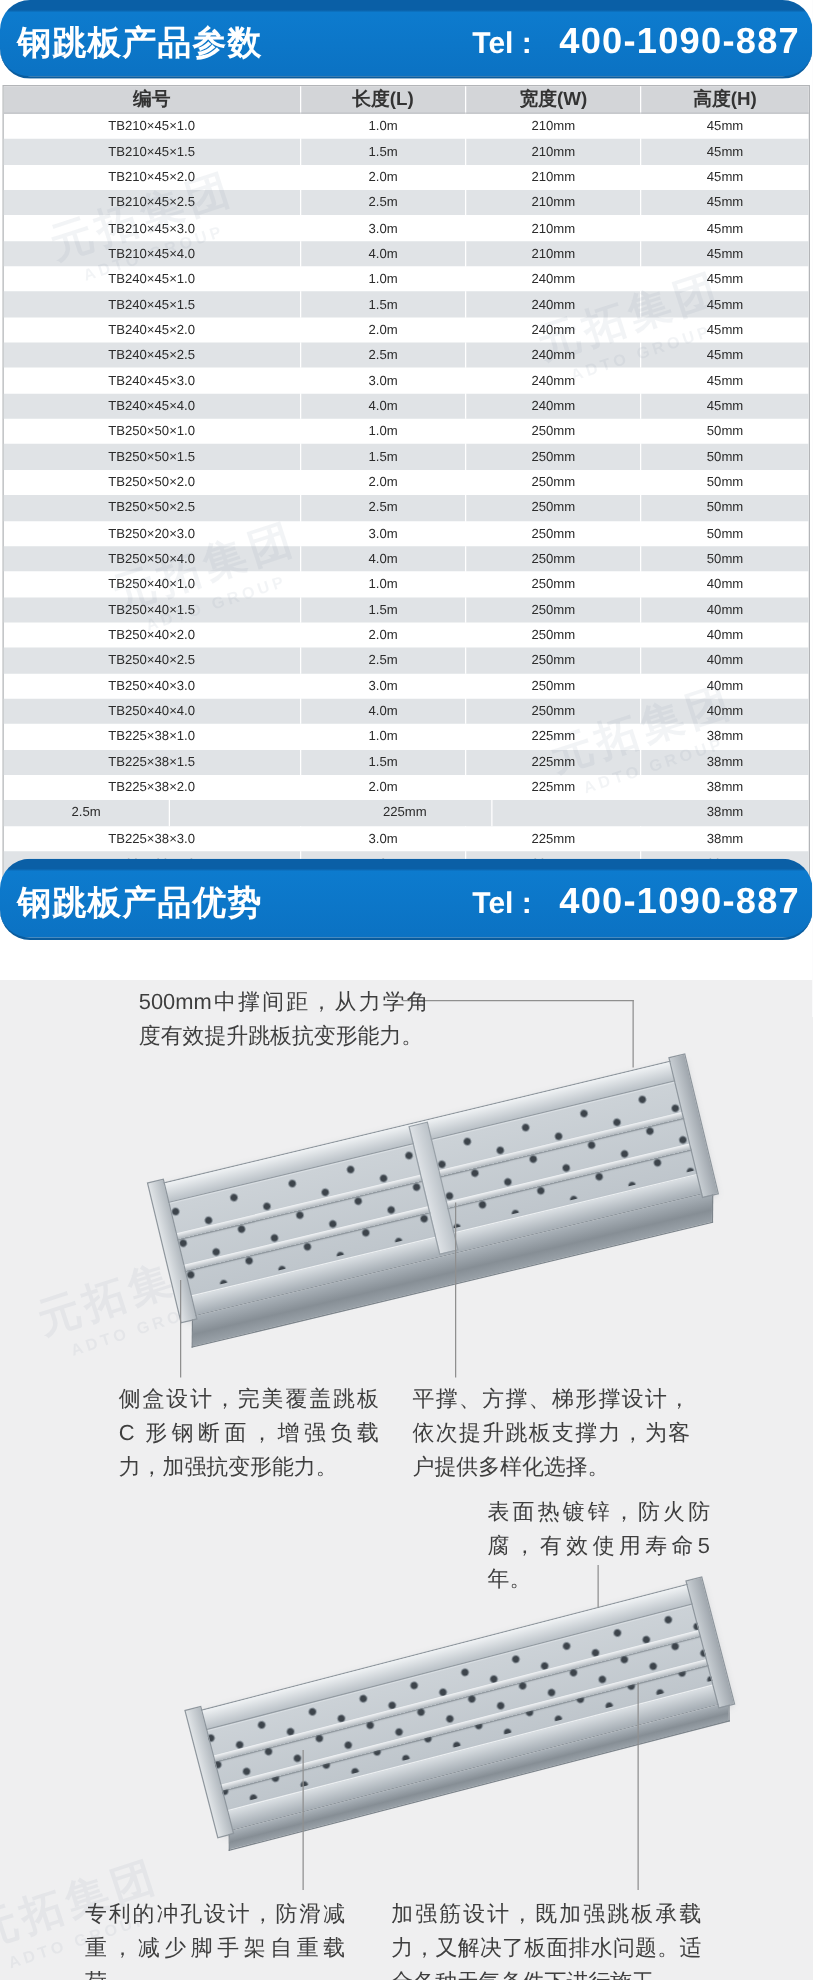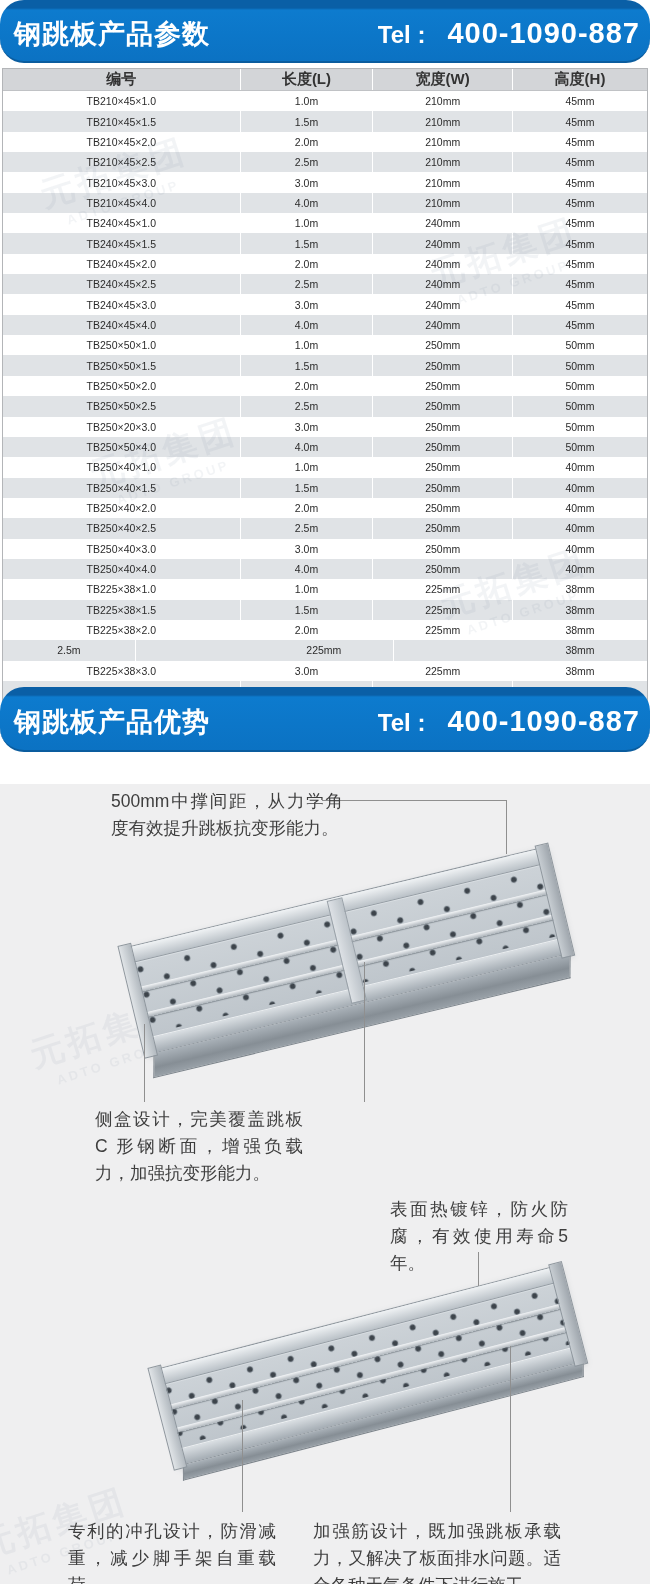--- a/index.html
+++ b/index.html
@@ -344,20 +344,21 @@
       </div>
       <div class="rail bottom"></div>
       <div class="midbar"></div>
       <div class="endcap left"></div>
       <div class="endcap right"></div>
     </div>
     <div class="p-side"></div>
   </div>
 
   <div class="ann" style="left:95px;top:1106px;width:208px;">侧盒设计，完美覆盖跳板 C 形钢断面，增强负载力，加强抗变形能力。</div>
+  <div class="ann" style="left:330px;top:1106px;width:222px;">平撑、方撑、梯形撑设计，依次提升跳板支撑力，为客户提供多样化选择。</div>
 
   <div class="ann" style="left:390px;top:1196px;width:178px;">表面热镀锌，防火防腐，有效使用寿命5年。</div>
   <div class="leader" style="left:478px;top:1252px;width:1px;height:34px;"></div>
   <div class="leader" style="left:510px;top:1346px;width:1px;height:166px;"></div>
   <div class="leader" style="left:242px;top:1400px;width:1px;height:112px;"></div>
 
   <div class="plank" style="left:152px;top:1370px;width:420px;transform:rotate(-14.5deg);z-index:3;">
     <div class="p-body" style="height:100px;">
       <div class="rail top"></div>
       <div class="p-face">

